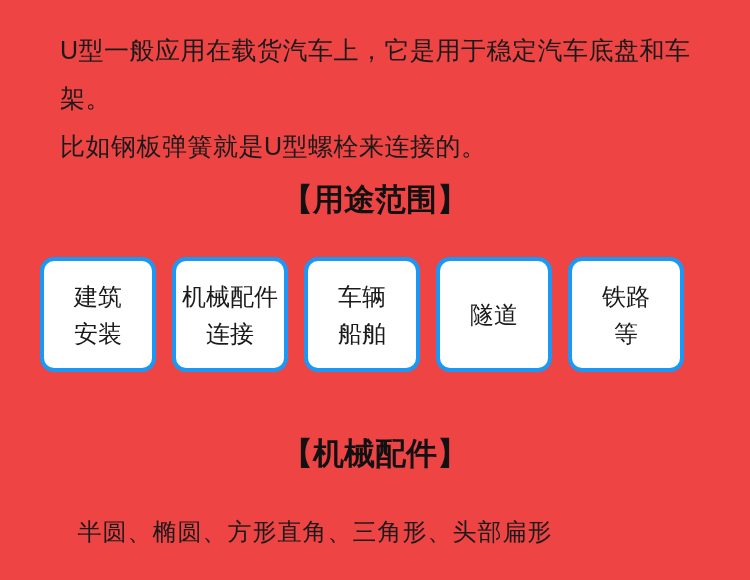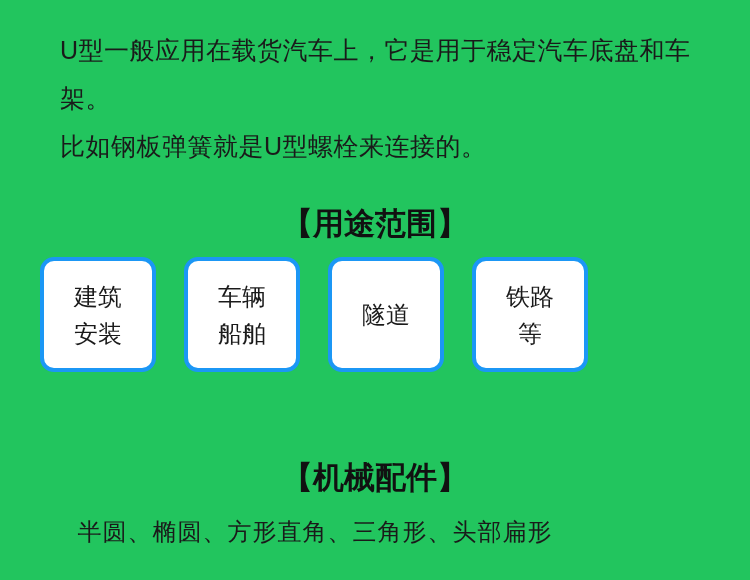--- a/index.html
+++ b/index.html
@@ -4,21 +4,21 @@
 <style>
   html, body {
     margin: 0;
     padding: 0;
     background: #ffffff;
   }
   .screen {
     position: relative;
     width: 750px;
     height: 580px;
-    background: #22c55e;
+    background: #ef4444;
     overflow: hidden;
     font-family: "Liberation Sans", sans-serif;
     color: #1a1a1a;
   }
   .intro {
     position: absolute;
     left: 60px;
     top: 26px;
     width: 650px;
     font-size: 25px;
@@ -28,31 +28,30 @@
   }
   .section-title {
     position: absolute;
     left: 0;
     width: 750px;
     text-align: center;
     font-size: 31px;
     font-weight: 600;
     line-height: 36px;
     color: #111111;
-    margin-top: 24px;
   }
   .title-usage { top: 182px; }
   .title-shape { top: 436px; }
   .box-row {
     position: absolute;
     left: 40px;
     top: 257px;
     width: 676px;
     display: flex;
-    gap: 28px;
+    gap: 16px;
   }
   .usage-box {
     box-sizing: border-box;
     width: 116px;
     height: 115px;
     border: 4px solid #1b97f5;
     border-radius: 14px;
     background: #ffffff;
     display: flex;
     flex-direction: column;
@@ -90,20 +89,24 @@
   </div>
 
   <div class="section-title title-usage">【用途范围】</div>
 
   <div class="box-row">
     <div class="usage-box">
       <div class="bl">建筑</div>
       <div class="bl">安装</div>
     </div>
     <div class="usage-box">
+      <div class="bl">机械配件</div>
+      <div class="bl">连接</div>
+    </div>
+    <div class="usage-box">
       <div class="bl">车辆</div>
       <div class="bl">船舶</div>
     </div>
     <div class="usage-box">
       <div class="bl">隧道</div>
     </div>
     <div class="usage-box">
       <div class="bl">铁路</div>
       <div class="bl">等</div>
     </div>

